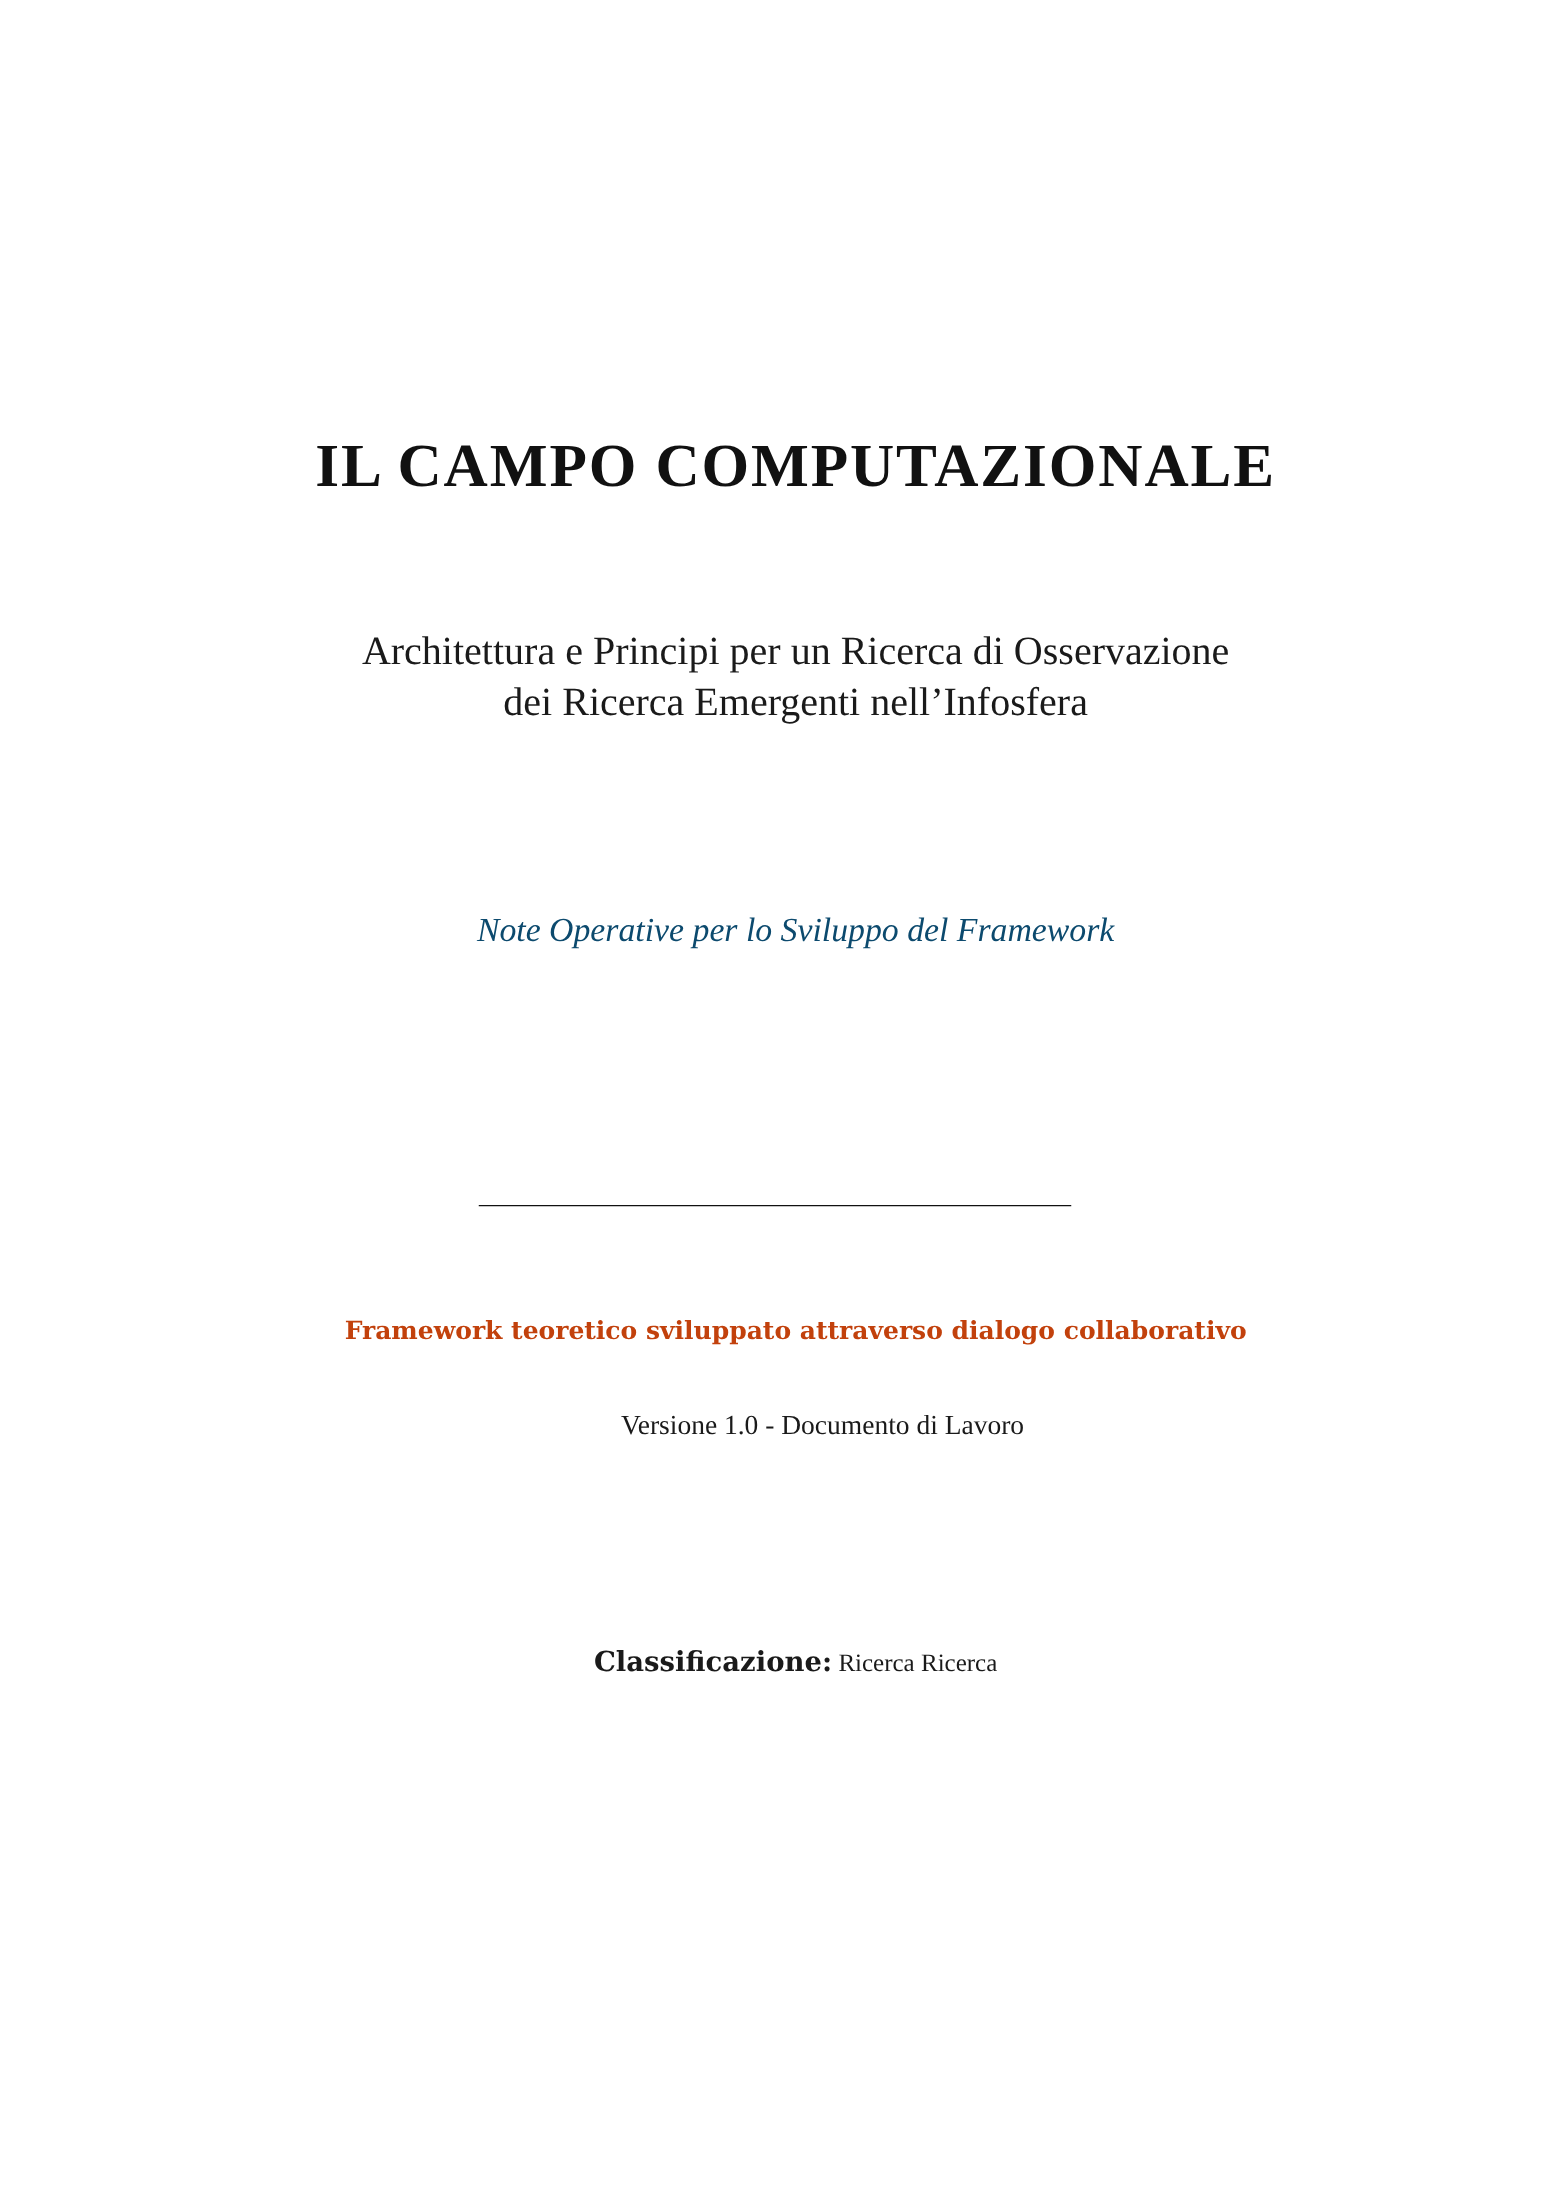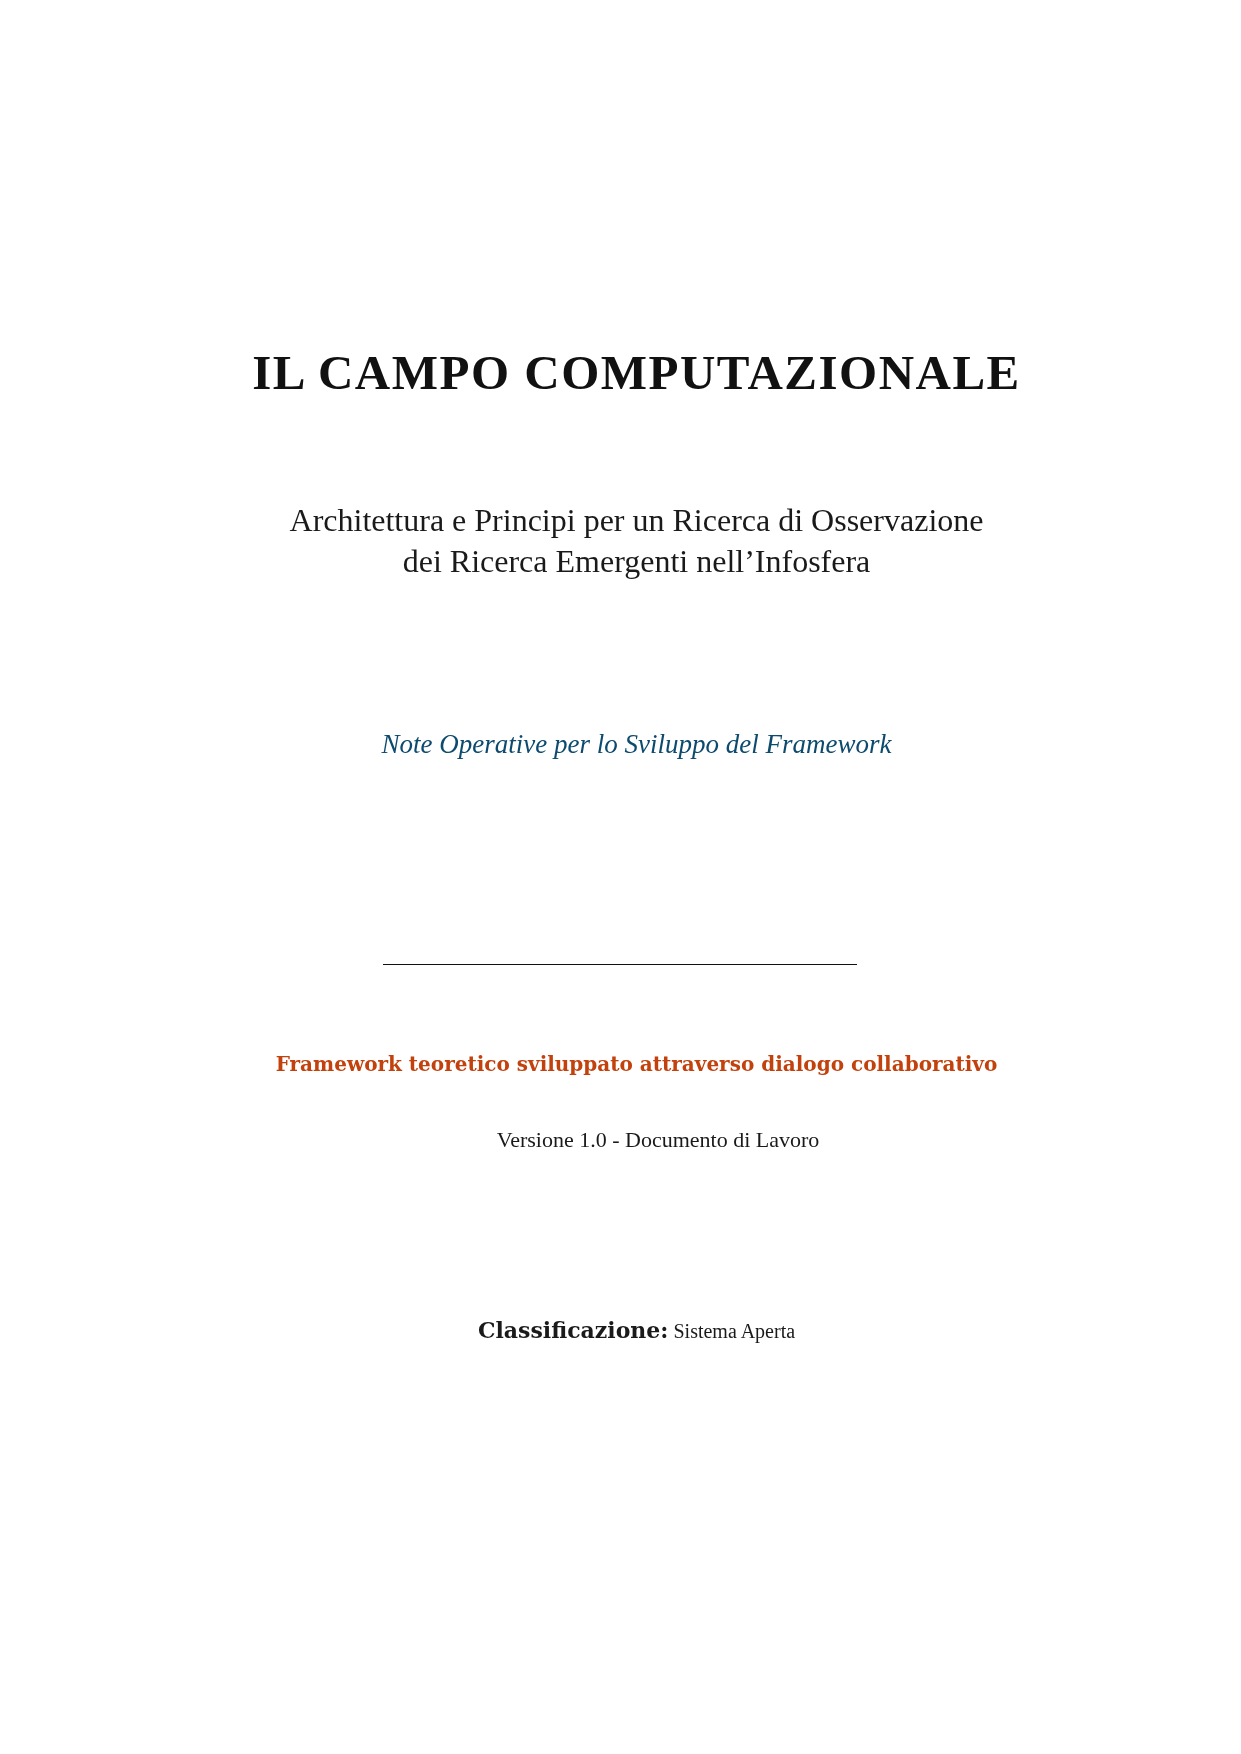--- a/index.html
+++ b/index.html
@@ -107,16 +107,16 @@
   <div class="rule"></div>
 
   <div class="center-block framework">Framework teoretico sviluppato attraverso dialogo collaborativo</div>
 
   <div class="center-block version">
     <span class="line">Versione 1.0 - Documento di Lavoro</span>
   </div>
 
   <div class="center-block classification">
     <span class="label">Classificazione:</span>
-    <span>Sistema Aperta</span>
+    <span>Ricerca Ricerca</span>
   </div>
 
 </div>
 
 </body></html>

